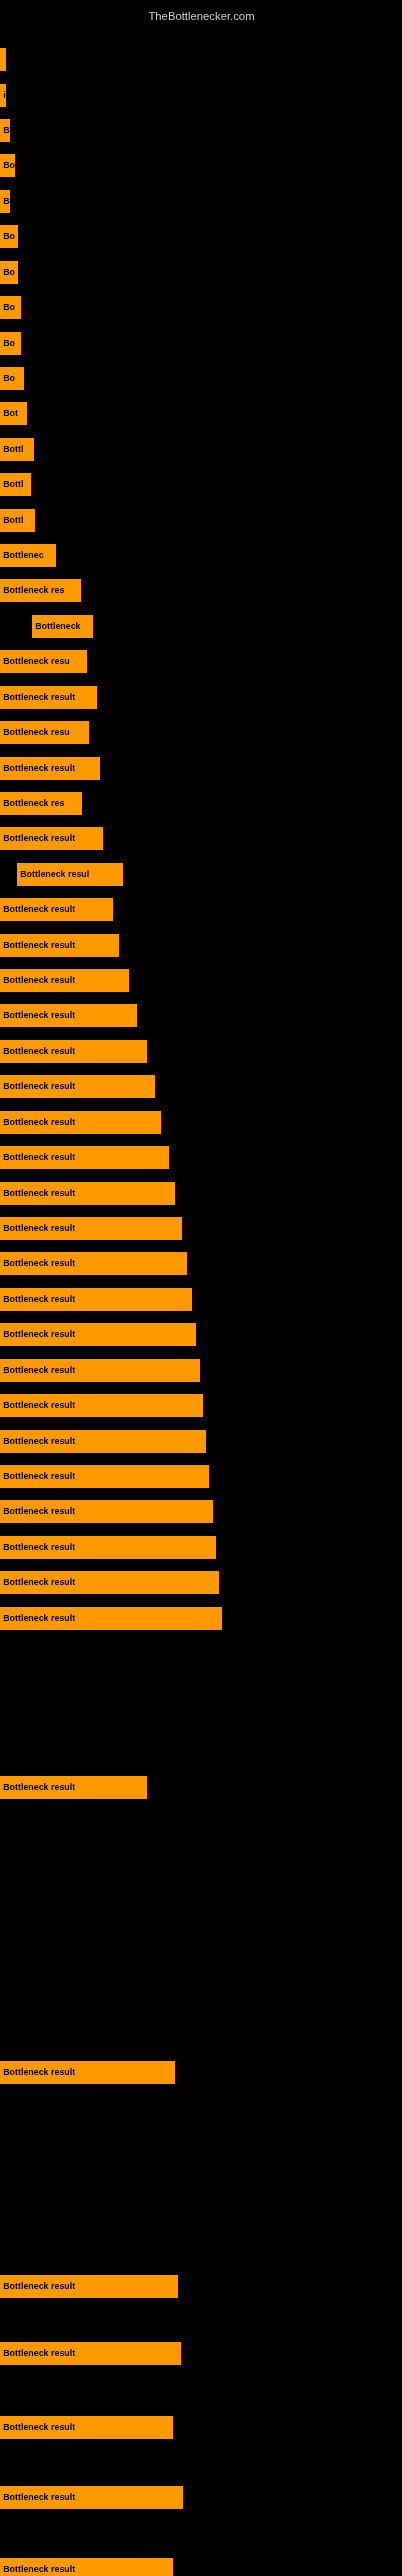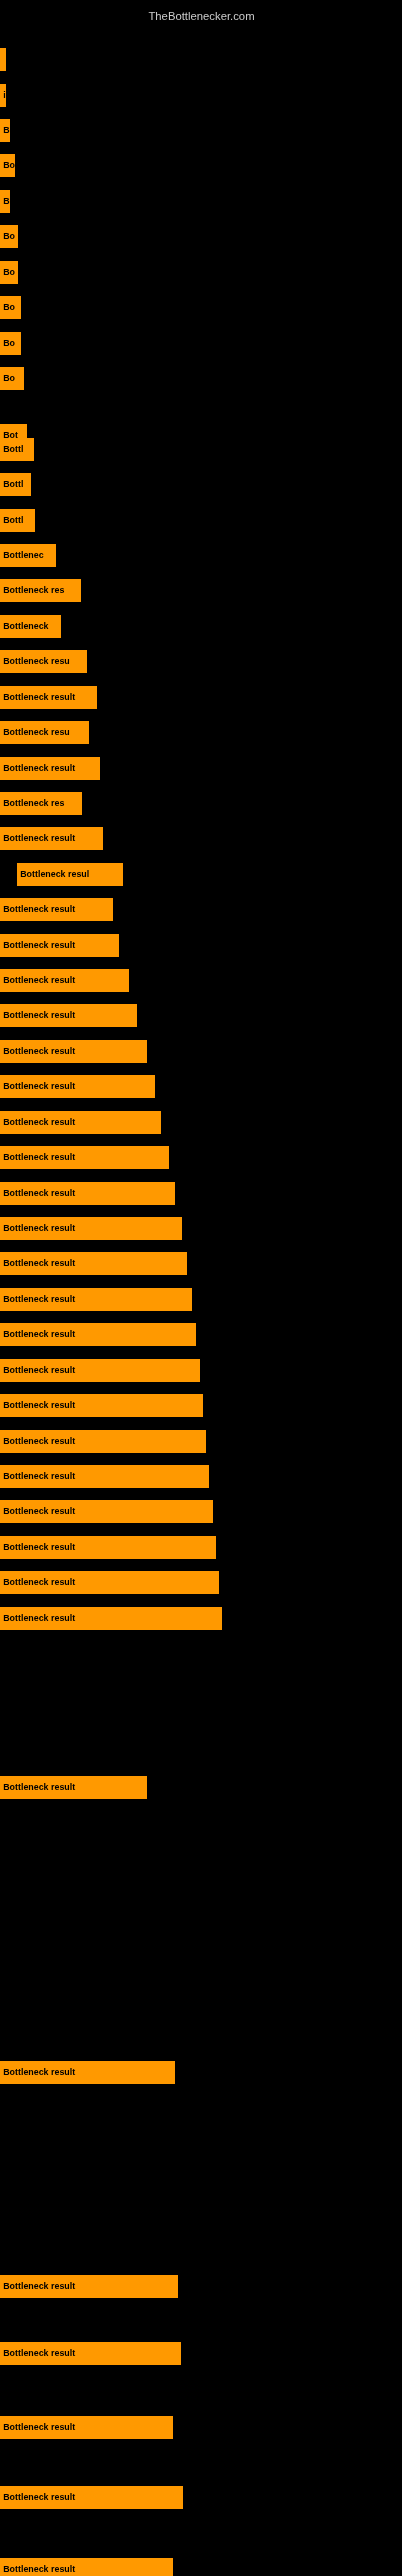--- a/index.html
+++ b/index.html
@@ -78,39 +78,39 @@
     </div>
     <div style="position: absolute; top: 272px; left: 0px; width: 100%;">
       <div class="bar-label" style="width: 21px; min-width: 21px; max-width: 21px;">Bo</div>
     </div>
     <div style="position: absolute; top: 308px; left: 0px; width: 100%;">
       <div class="bar-label" style="width: 21px; min-width: 21px; max-width: 21px;">Bo</div>
     </div>
     <div style="position: absolute; top: 343px; left: 0px; width: 100%;">
       <div class="bar-label" style="width: 24px; min-width: 24px; max-width: 24px;">Bo</div>
     </div>
-    <div style="position: absolute; top: 400px; left: 0px; width: 100%;">
+    <div style="position: absolute; top: 378px; left: 0px; width: 100%;">
       <div class="bar-label" style="width: 27px; min-width: 27px; max-width: 27px;">Bot</div>
     </div>
     <div style="position: absolute; top: 414px; left: 0px; width: 100%;">
       <div class="bar-label" style="width: 34px; min-width: 34px; max-width: 34px;">Bottl</div>
     </div>
     <div style="position: absolute; top: 449px; left: 0px; width: 100%;">
       <div class="bar-label" style="width: 31px; min-width: 31px; max-width: 31px;">Bottl</div>
     </div>
     <div style="position: absolute; top: 485px; left: 0px; width: 100%;">
       <div class="bar-label" style="width: 35px; min-width: 35px; max-width: 35px;">Bottl</div>
     </div>
     <div style="position: absolute; top: 520px; left: 0px; width: 100%;">
       <div class="bar-label" style="width: 56px; min-width: 56px; max-width: 56px;">Bottlenec</div>
     </div>
     <div style="position: absolute; top: 555px; left: 0px; width: 100%;">
       <div class="bar-label" style="width: 81px; min-width: 81px; max-width: 81px;">Bottleneck res</div>
     </div>
-    <div style="position: absolute; top: 591px; left: 0px; width: 100%;">
+    <div style="position: absolute; top: 591px; left: 0px; width: 100%; padding-left: 32px;">
       <div class="bar-label" style="width: 61px; min-width: 61px; max-width: 61px;">Bottleneck</div>
     </div>
     <div style="position: absolute; top: 626px; left: 0px; width: 100%;">
       <div class="bar-label" style="width: 87px; min-width: 87px; max-width: 87px;">Bottleneck resu</div>
     </div>
     <div style="position: absolute; top: 662px; left: 0px; width: 100%;">
       <div class="bar-label" style="width: 97px; min-width: 97px; max-width: 97px;">Bottleneck result</div>
     </div>
     <div style="position: absolute; top: 697px; left: 0px; width: 100%;">
       <div class="bar-label" style="width: 89px; min-width: 89px; max-width: 89px;">Bottleneck resu</div>

